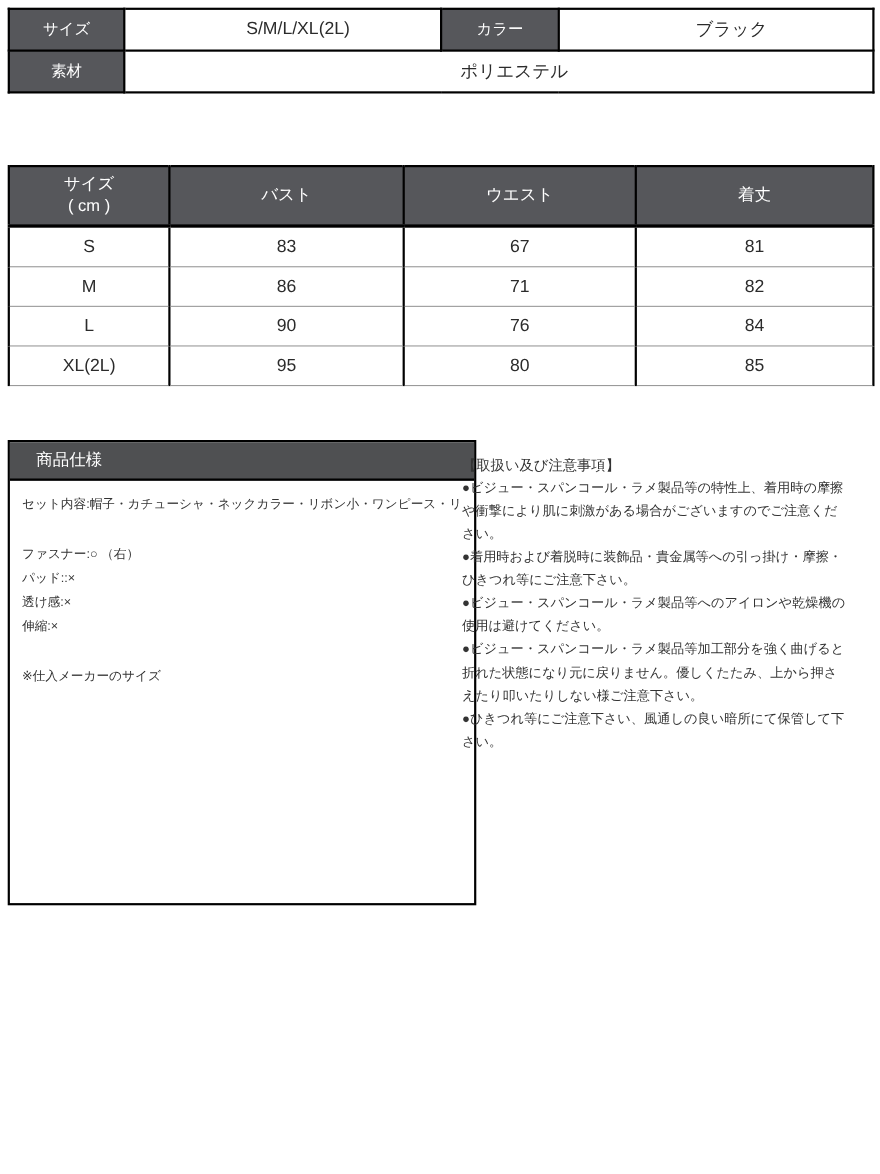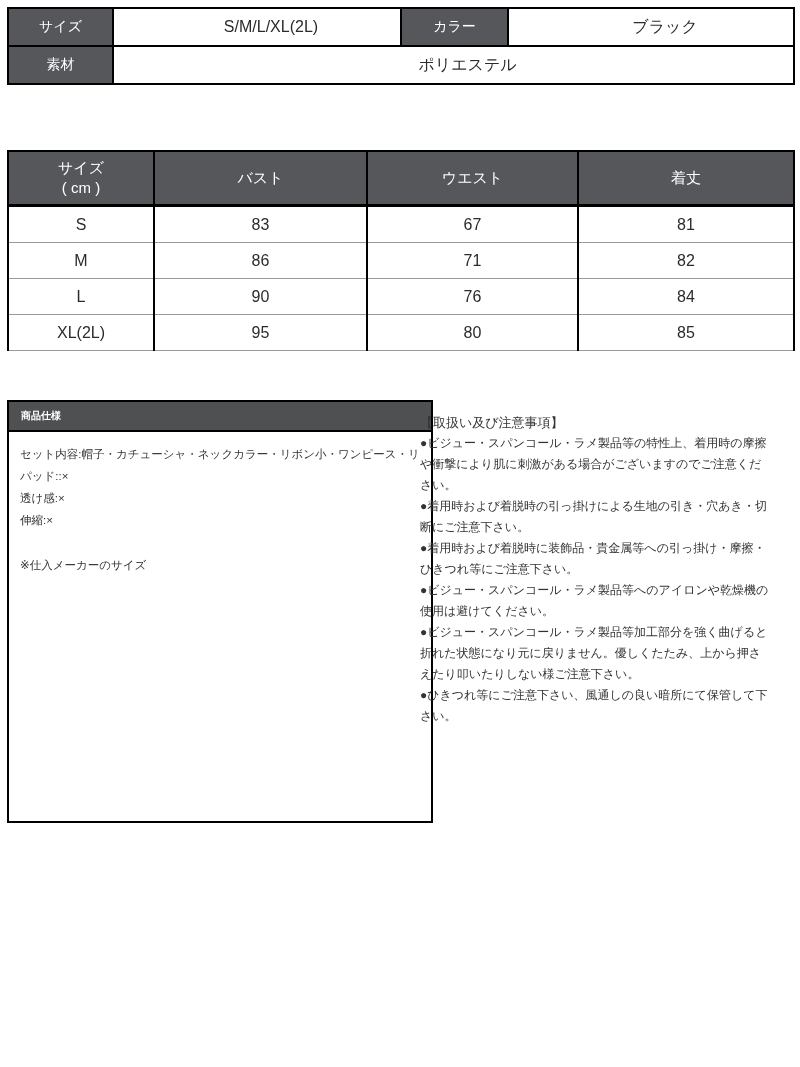--- a/index.html
+++ b/index.html
@@ -54,23 +54,22 @@
   
   .spec-box {
     position:absolute; left:7px; top:400px;
     width:426px; height:423px;
     border:2px solid #000;
     box-sizing:border-box;
     background:#ffffff;
   }
   .spec-box-header {
     background:#4f5052; color:#ffffff;
-    font-size:10px; padding:7px 12px;
+    font-size:15px; padding:7px 24px;
     border-bottom:2px solid #000;
-    font-weight:bold;
   }
   .spec-box-body {
     padding:11px 11px; font-size:11.5px; color:#333;
   }
   .spec-line { line-height:22px; white-space:nowrap; overflow:hidden; }
   .spec-gap-above { margin-top:23px; }
 
   
   .precautions {
     position:absolute; left:420px; top:412px; width:350px;
@@ -148,30 +147,30 @@
         <td>80</td>
         <td>85</td>
       </tr>
     </tbody>
   </table>
 
   <div class="spec-box">
     <div class="spec-box-header">商品仕様</div>
     <div class="spec-box-body">
       <div class="spec-line">セット内容:帽子・カチューシャ・ネックカラー・リボン小・ワンピース・リボン</div>
+      <div class="spec-line spec-gap-above">ファスナー:○ （右）</div>
       <div class="spec-line">パッド::×</div>
       <div class="spec-line">透け感:×</div>
       <div class="spec-line">伸縮:×</div>
       <div class="spec-line spec-gap-above">※仕入メーカーのサイズ</div>
     </div>
   </div>
 
   <div class="precautions">
     <p class="precautions-title">【取扱い及び注意事項】</p>
     <p class="precaution-item">●ビジュー・スパンコール・ラメ製品等の特性上、着用時の摩擦や衝撃により肌に刺激がある場合がございますのでご注意ください。</p>
-    <p class="precaution-item">●着用時および着脱時の引っ掛けによる生地の引き・穴あき・切断にご注意下さい。</p>
     <p class="precaution-item">●着用時および着脱時に装飾品・貴金属等への引っ掛け・摩擦・ひきつれ等にご注意下さい。</p>
     <p class="precaution-item">●ビジュー・スパンコール・ラメ製品等へのアイロンや乾燥機の使用は避けてください。</p>
     <p class="precaution-item">●ビジュー・スパンコール・ラメ製品等加工部分を強く曲げると折れた状態になり元に戻りません。優しくたたみ、上から押さえたり叩いたりしない様ご注意下さい。</p>
     <p class="precaution-item">●ひきつれ等にご注意下さい、風通しの良い暗所にて保管して下さい。</p>
   </div>
 
 </div>
 
 </body></html>

